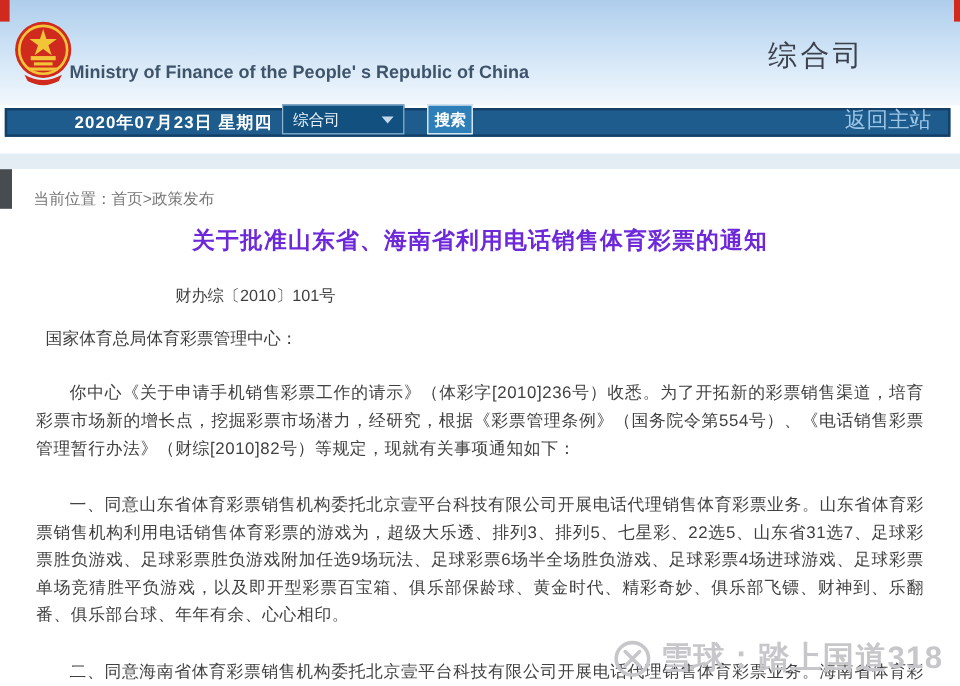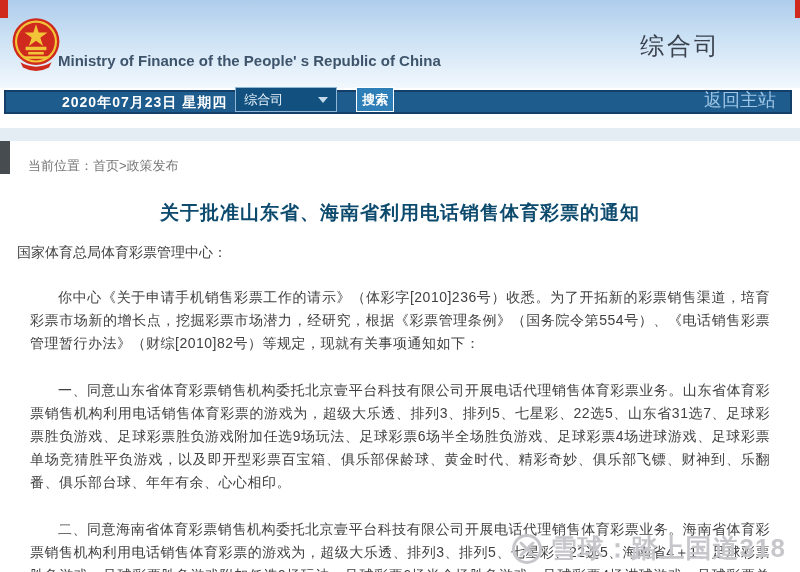--- a/index.html
+++ b/index.html
@@ -74,25 +74,25 @@
     border-bottom:1px solid #ececec;
     display:flex; align-items:center;
   }
   .crumb-edge { position:absolute; left:0; top:0; width:10px; height:33px; background:#474c50; }
   .breadcrumb { margin-left:28px; font-size:13px; color:#767676; }
   .breadcrumb a { color:#767676; text-decoration:none; cursor:pointer; }
 
   
   .doc { position:absolute; left:0; right:0; top:175px; bottom:0; background:#ffffff; }
   .doc-title {
-    margin-top:25px; text-align:center;
-    font-size:19px; font-weight:bold; color:#0c4a6e; letter-spacing:1px;
+    margin-top:13px; text-align:center;
+    font-size:19px; font-weight:bold; color:#6d28d9; letter-spacing:1px;
   }
   .doc-number { margin-top:24px; padding-left:146px; font-size:13.5px; color:#3f3f3f; }
-  .doc-salutation { margin-top:18px; padding:0 17px; font-size:14px; color:#3f3f3f; }
+  .doc-salutation { margin-top:18px; padding:0 38px; font-size:14px; color:#3f3f3f; }
   .doc-paragraph {
     margin-top:24px; padding:0 30px; text-indent:2em;
     font-size:14px; color:#414141; line-height:23px; text-align:justify;
     letter-spacing:.5px;
   }
 
   
   .watermark {
     position:absolute; right:14px; bottom:6px;
     display:flex; align-items:center; gap:8px;
@@ -138,20 +138,21 @@
 
   <div class="breadcrumb-row">
     <div class="crumb-edge"></div>
     <div class="breadcrumb">
       <span>当前位置：</span><a>首页</a><span>&gt;</span><a>政策发布</a>
     </div>
   </div>
 
   <div class="doc">
     <h1 class="doc-title">关于批准山东省、海南省利用电话销售体育彩票的通知</h1>
+    <div class="doc-number">财办综〔2010〕101号</div>
     <div class="doc-salutation">国家体育总局体育彩票管理中心：</div>
     <p class="doc-paragraph">你中心《关于申请手机销售彩票工作的请示》（体彩字[2010]236号）收悉。为了开拓新的彩票销售渠道，培育彩票市场新的增长点，挖掘彩票市场潜力，经研究，根据《彩票管理条例》（国务院令第554号）、《电话销售彩票管理暂行办法》（财综[2010]82号）等规定，现就有关事项通知如下：</p>
     <p class="doc-paragraph">一、同意山东省体育彩票销售机构委托北京壹平台科技有限公司开展电话代理销售体育彩票业务。山东省体育彩票销售机构利用电话销售体育彩票的游戏为，超级大乐透、排列3、排列5、七星彩、22选5、山东省31选7、足球彩票胜负游戏、足球彩票胜负游戏附加任选9场玩法、足球彩票6场半全场胜负游戏、足球彩票4场进球游戏、足球彩票单场竞猜胜平负游戏，以及即开型彩票百宝箱、俱乐部保龄球、黄金时代、精彩奇妙、俱乐部飞镖、财神到、乐翻番、俱乐部台球、年年有余、心心相印。</p>
     <p class="doc-paragraph">二、同意海南省体育彩票销售机构委托北京壹平台科技有限公司开展电话代理销售体育彩票业务。海南省体育彩票销售机构利用电话销售体育彩票的游戏为，超级大乐透、排列3、排列5、七星彩、22选5、海南省4＋1、足球彩票胜负游戏、足球彩票胜负游戏附加任选9场玩法、足球彩票6场半全场胜负游戏、足球彩票4场进球游戏、足球彩票单场竞猜胜平负游戏，以及即开型彩票百宝箱、俱乐部保龄球、黄金时代、精彩奇妙、俱乐部飞镖、财神到、乐翻番、俱乐部台球、年年有余、心心相印。</p>
   </div>
 
   <div class="watermark">
     <svg class="wm-logo" viewBox="0 0 32 32" aria-hidden="true">
       <circle cx="16" cy="16" r="13.5" fill="none" stroke="#c7c7cb" stroke-width="3"></circle>
       <path d="M10 10 Q16 16 22 22 M22 10 Q16 16 10 22" fill="none" stroke="#c7c7cb" stroke-width="3" stroke-linecap="round"></path>

